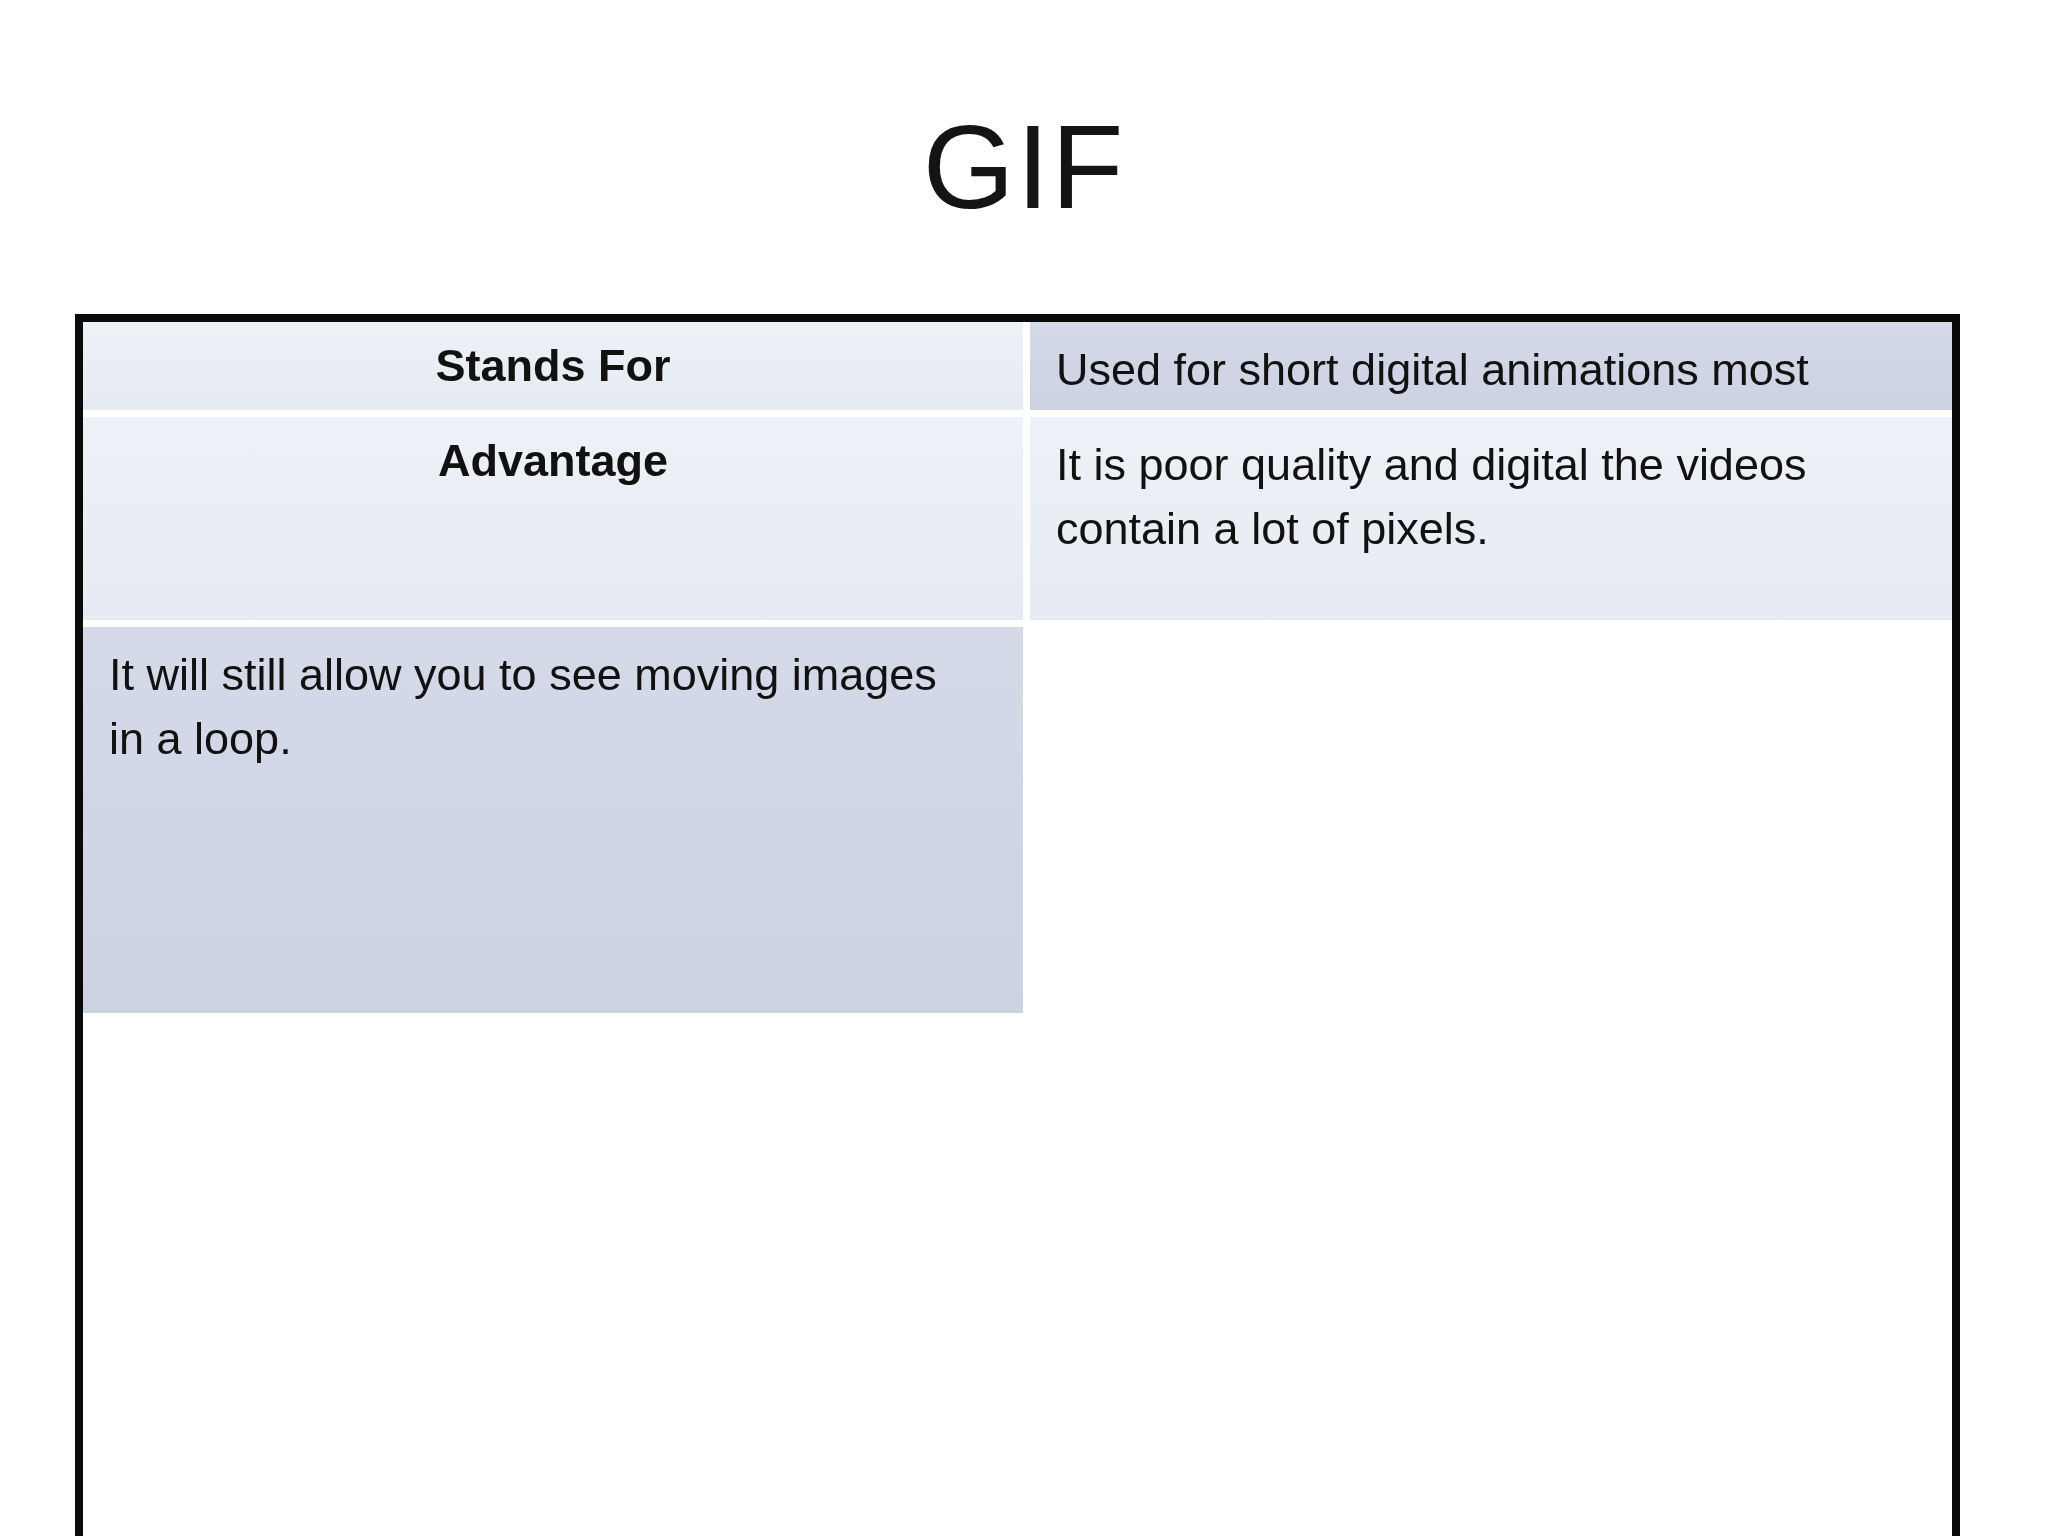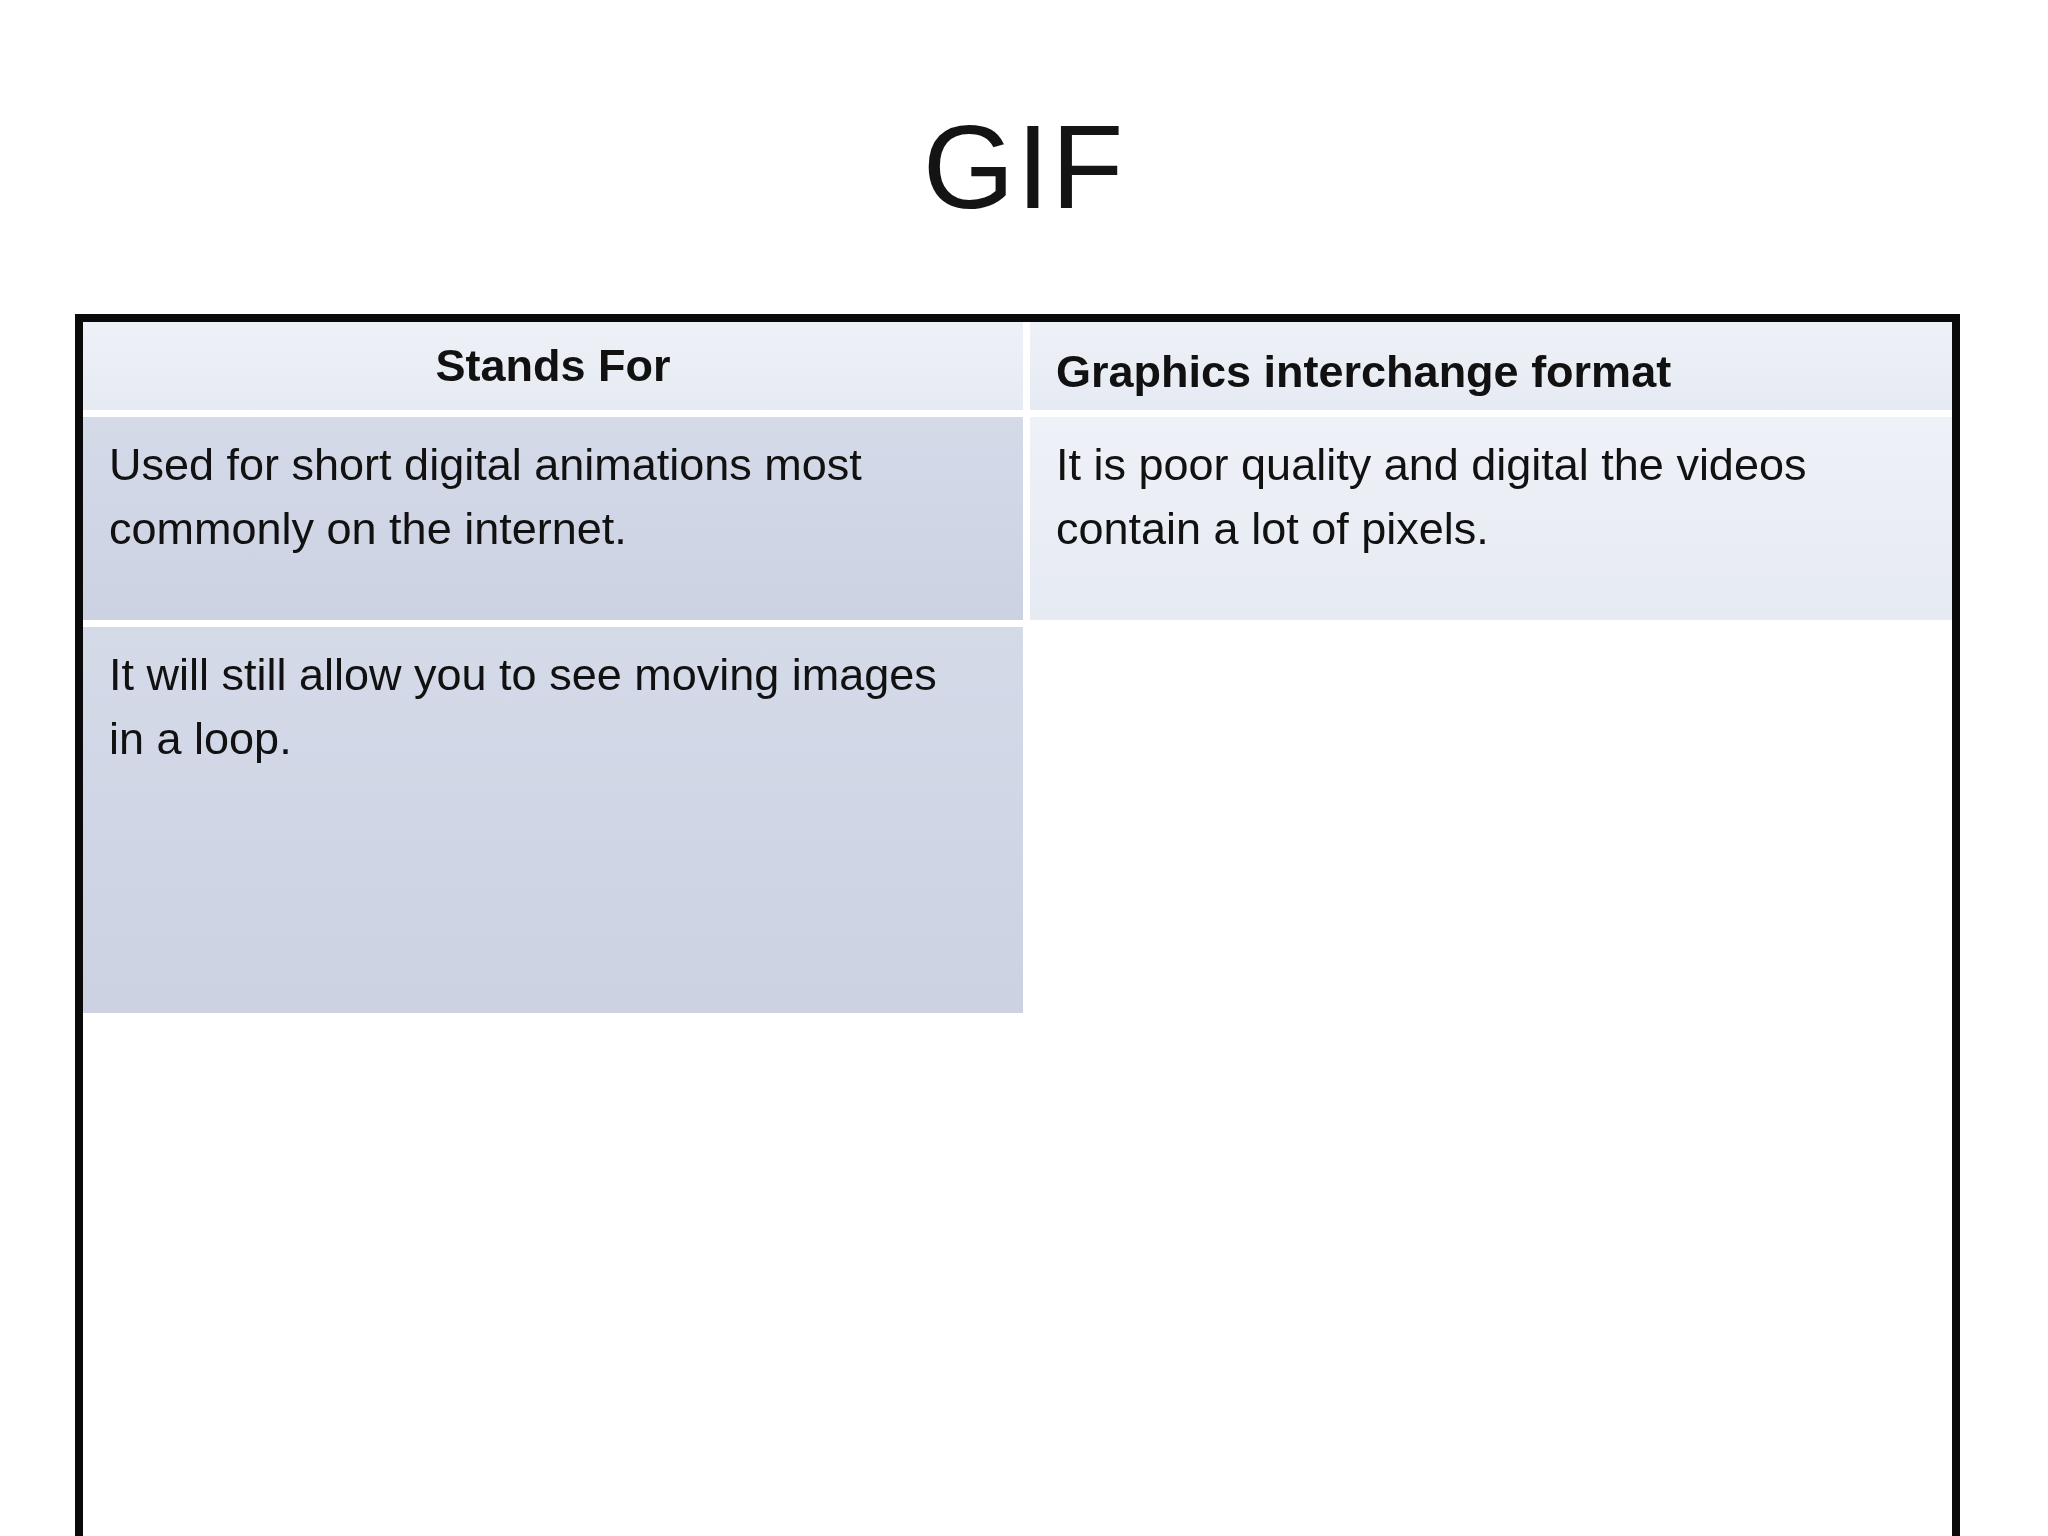--- a/index.html
+++ b/index.html
@@ -72,22 +72,22 @@
 </head>
 <body>
 
 <div class="slide">
 
   <div class="slide-title">GIF</div>
 
   <div class="format-table">
 
     <div class="cell label light">Stands For</div>
-    <div class="cell value bold light">Graphics interchange format</div>
 
     <div class="cell value dark">Used for short digital animations most commonly on the internet.</div>
 
+    <div class="cell label light">Advantage</div>
     <div class="cell value light">It is poor quality and digital the videos contain a lot of pixels.</div>
 
     <div class="cell value dark">It will still allow you to see moving images in a loop.</div>
 
   </div>
 </div>
 
 </body></html>

